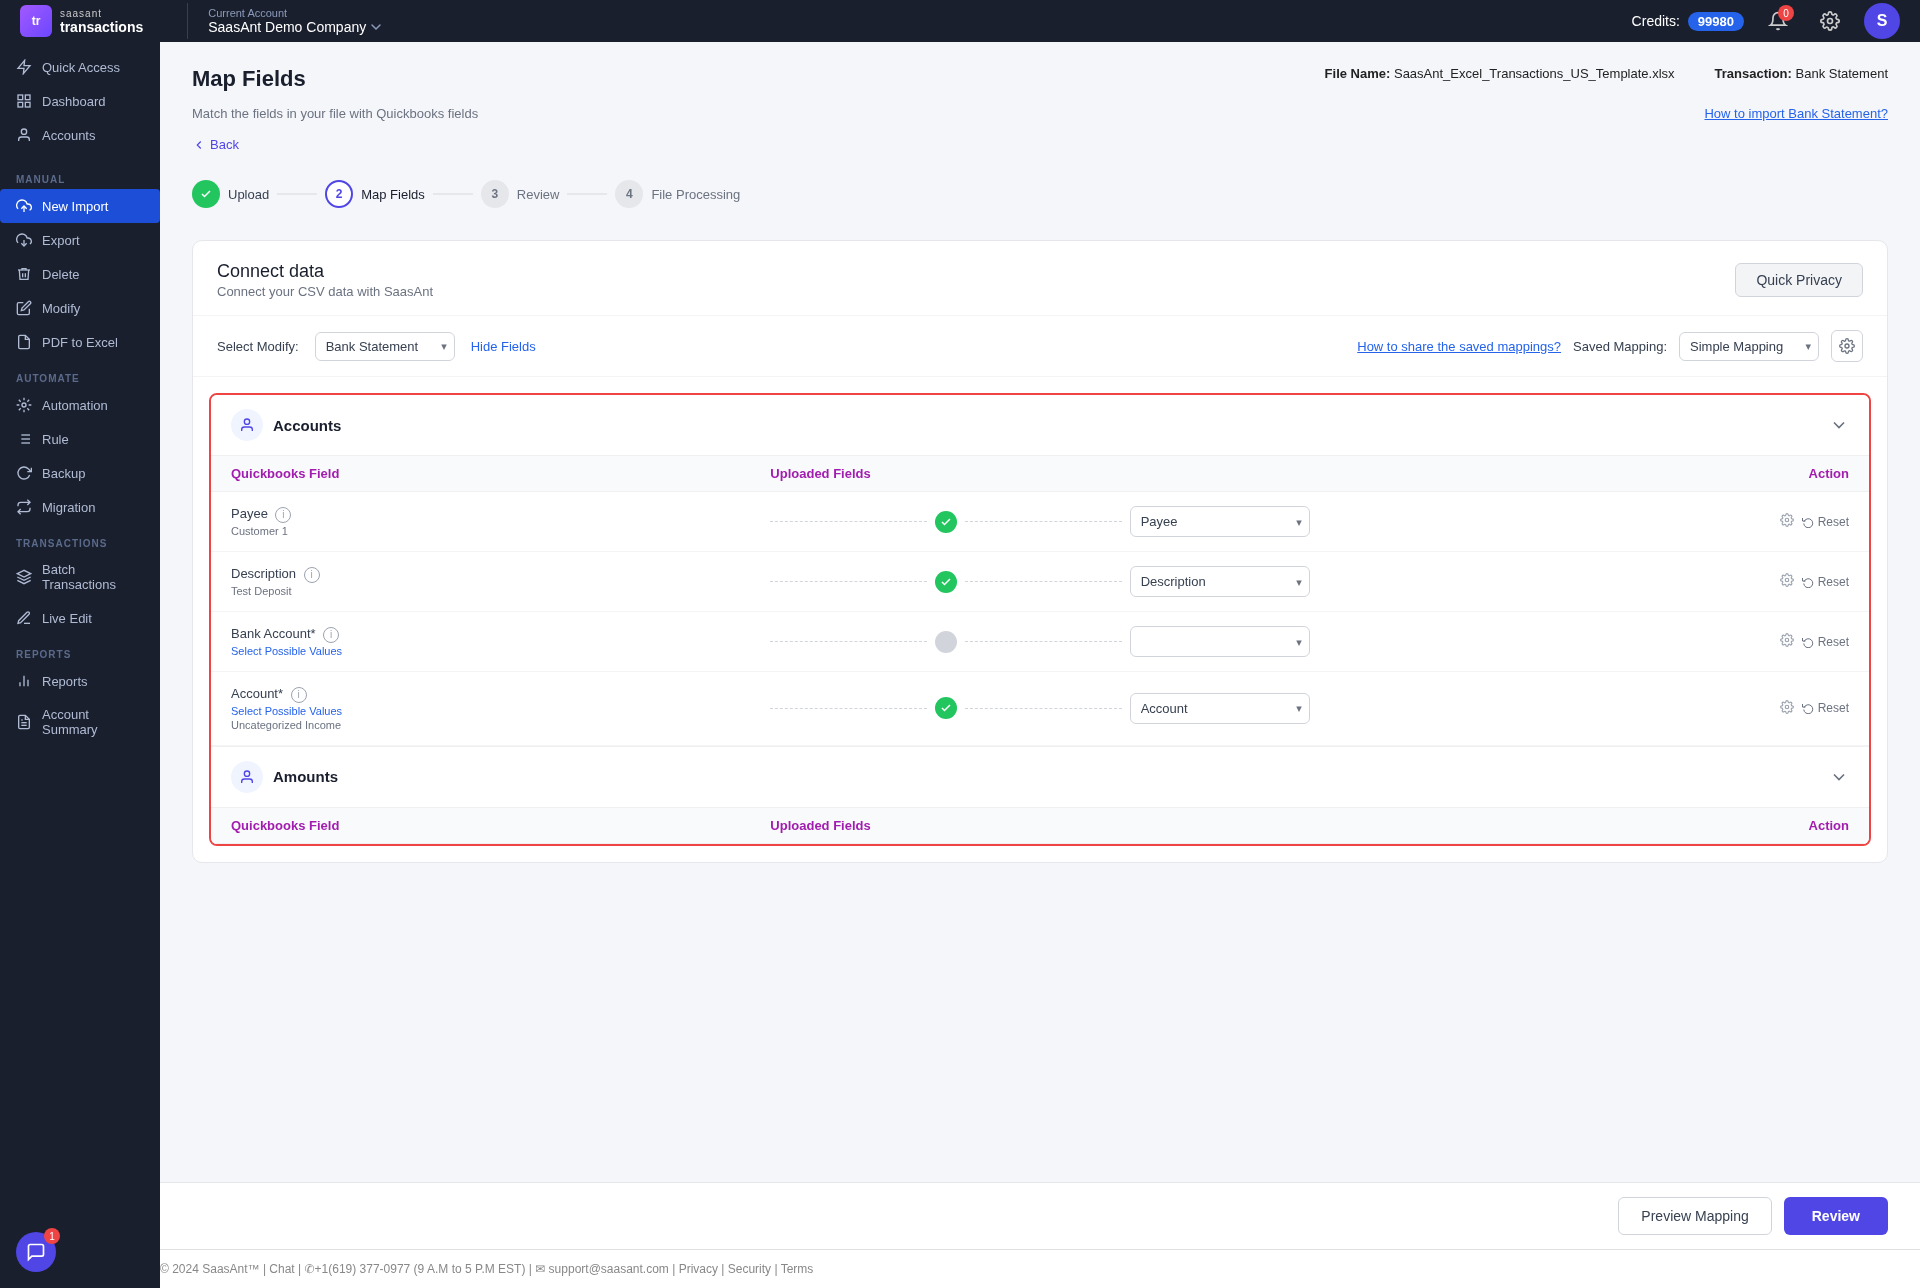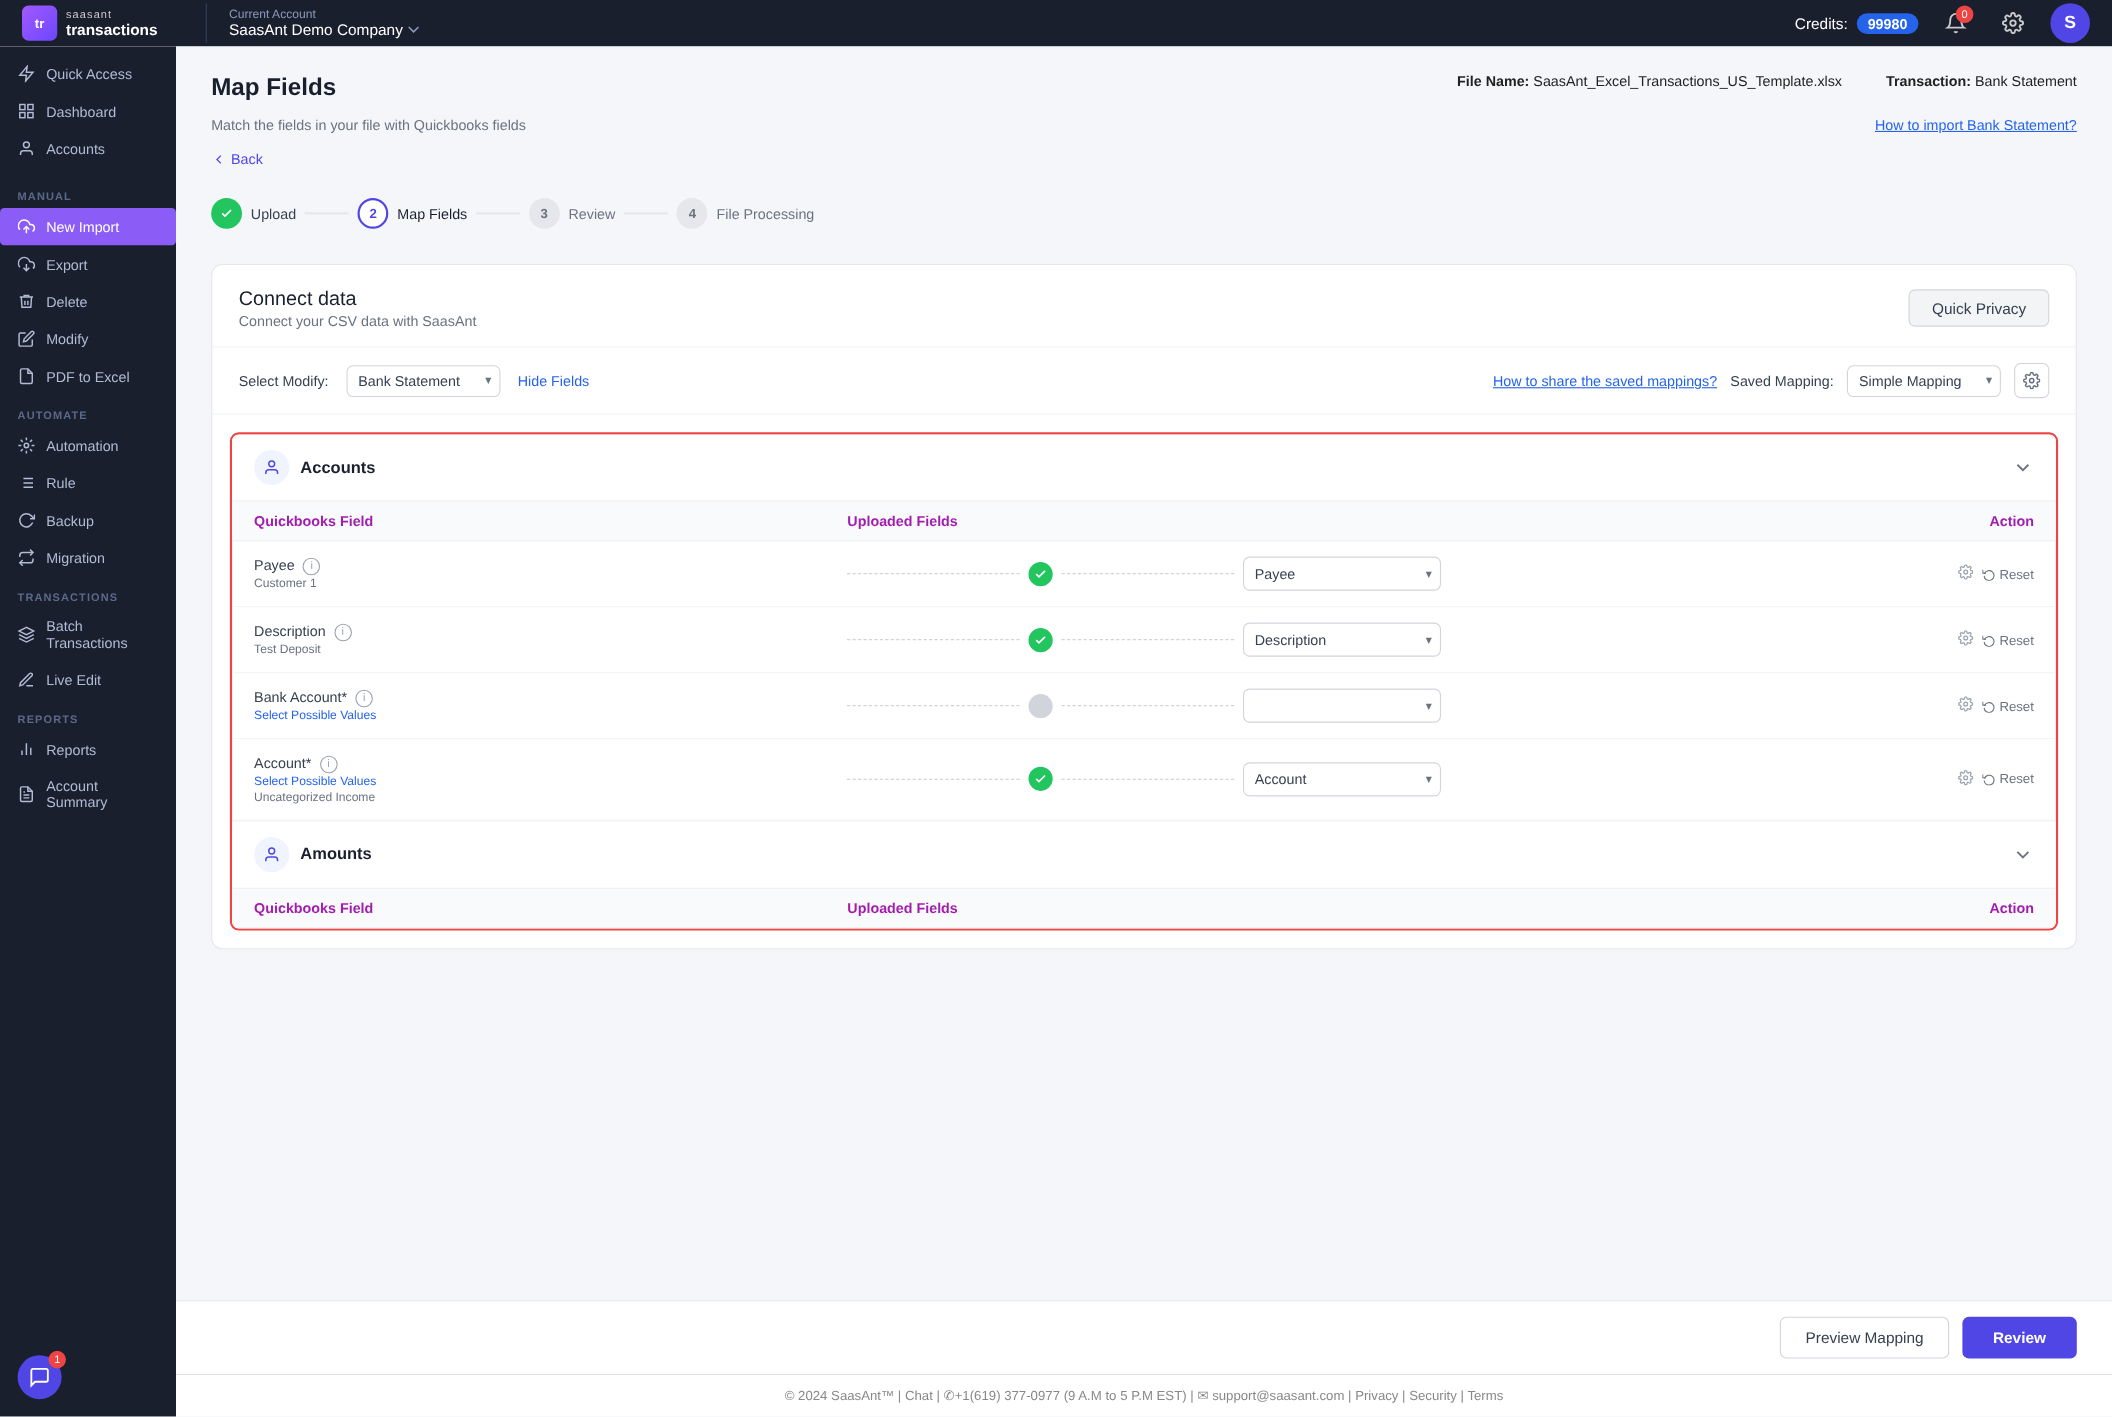--- a/index.html
+++ b/index.html
@@ -5,39 +5,39 @@
     * { box-sizing: border-box; margin: 0; padding: 0; }
     body { font-family: -apple-system, BlinkMacSystemFont, 'Segoe UI', sans-serif; background: #f5f6fa; color: #222; font-size: 14px; }
 
     
     .app-wrapper { display: flex; flex-direction: column; height: 100vh; }
     .top-bar { display: flex; align-items: center; background: #1a1f2e; height: 42px; padding: 0 20px; flex-shrink: 0; }
     .main-layout { display: flex; flex: 1; overflow: hidden; }
     .sidebar { width: 160px; background: #1a1f2e; color: #ccc; display: flex; flex-direction: column; overflow-y: auto; flex-shrink: 0; }
     .content-area { flex: 1; overflow-y: auto; display: flex; flex-direction: column; }
     .content-inner { flex: 1; padding: 24px 32px; }
-    .footer { background: #fff; border-top: 1px solid #e0e0e0; padding: 12px 0; text-align: center; font-size: 12px; color: #888; }
+    .footer { background: #fff; border-top: 1px solid #e0e0e0; padding: 12px 0; text-align: left; font-size: 12px; color: #888; }
 
     
     .logo-area { display: flex; align-items: center; gap: 8px; margin-right: 24px; }
     .logo-icon { width: 32px; height: 32px; background: linear-gradient(135deg, #a259ff, #6c47ff); border-radius: 6px; display: flex; align-items: center; justify-content: center; color: white; font-weight: bold; font-size: 12px; }
     .current-account { color: #8b9aba; font-size: 11px; }
     .account-name { color: white; font-size: 14px; display: flex; align-items: center; gap: 4px; }
     .account-name svg { fill: #8b9aba; }
     .top-bar-right { margin-left: auto; display: flex; align-items: center; gap: 16px; }
     .credits-badge { display: flex; align-items: center; gap: 8px; color: white; font-size: 14px; }
     .credits-value { background: #2563eb; color: white; border-radius: 12px; padding: 2px 10px; font-size: 13px; font-weight: 600; }
     .icon-btn { width: 36px; height: 36px; border-radius: 50%; display: flex; align-items: center; justify-content: center; cursor: pointer; color: #ccc; position: relative; }
     .badge { position: absolute; top: 2px; right: 2px; background: #ef4444; color: white; border-radius: 50%; width: 16px; height: 16px; font-size: 10px; display: flex; align-items: center; justify-content: center; }
     .avatar { width: 36px; height: 36px; border-radius: 50%; background: #4f46e5; color: white; display: flex; align-items: center; justify-content: center; font-weight: bold; font-size: 16px; cursor: pointer; }
 
     
     .sidebar-section-label { font-size: 10px; font-weight: 700; color: #5a6a8a; letter-spacing: 1px; padding: 14px 16px 4px; text-transform: uppercase; }
     .sidebar-item { display: flex; align-items: center; gap: 10px; padding: 9px 16px; color: #b0bcd4; cursor: pointer; font-size: 13px; transition: background 0.15s; }
-    .sidebar-item.active { background: #8b5cf6; color: white; border-radius: 4px; }
+    .sidebar-item.active { background: #1d4ed8; color: white; border-radius: 4px; }
     .sidebar-item svg { flex-shrink: 0; }
     .chat-bubble { position: relative; }
     .chat-bubble .badge { top: -4px; right: -4px; }
 
     
     .page-header { margin-bottom: 8px; }
     .back-link { display: flex; align-items: flex-end; gap: 4px; color: #4f46e5; cursor: pointer; font-size: 13px; text-decoration: none; }
     .help-link { color: #2563eb; font-size: 13px; text-decoration: underline; cursor: pointer; }
 
     

